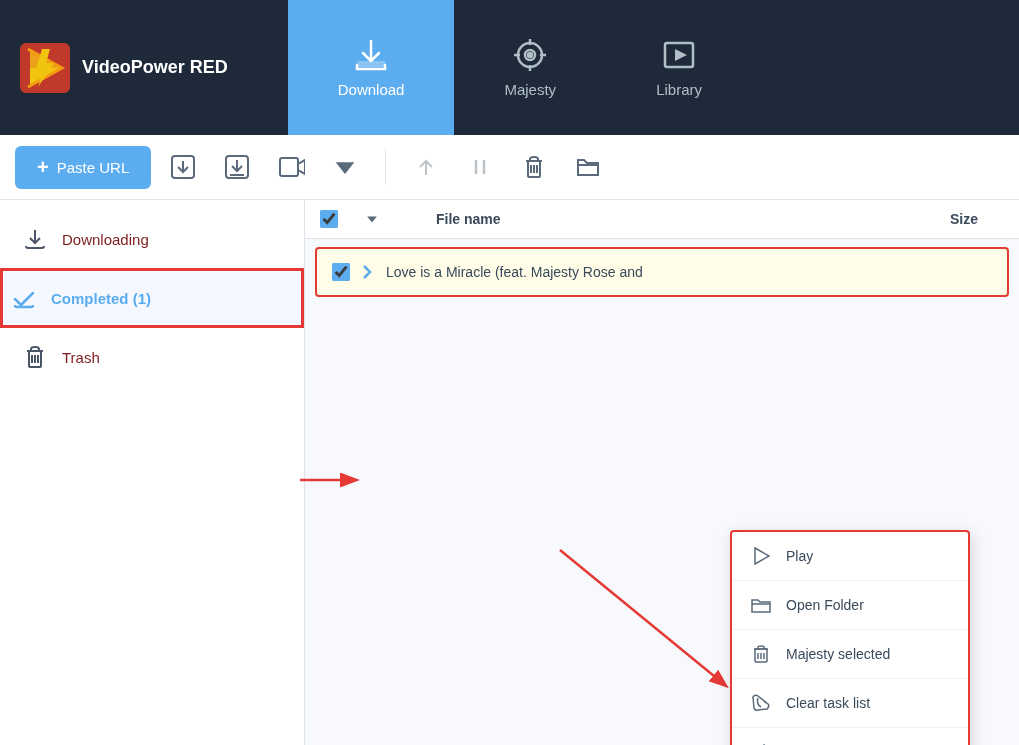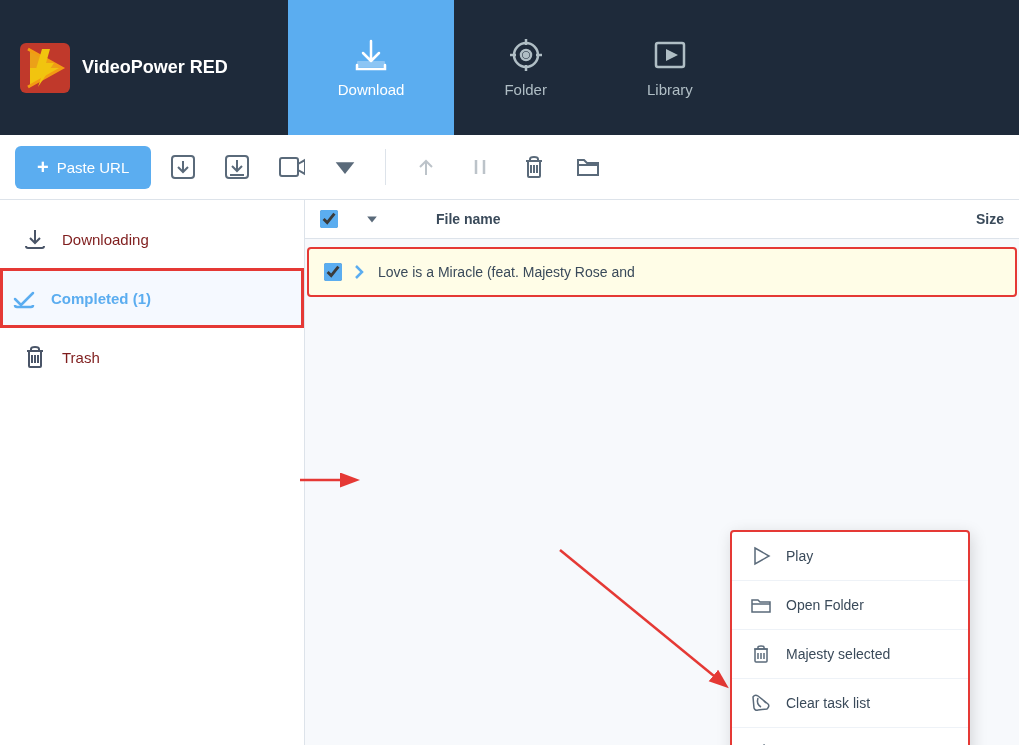--- a/index.html
+++ b/index.html
@@ -152,30 +152,30 @@
       height: 18px;
       accent-color: #5badf0;
       cursor: pointer;
     }
     .col-header {
       font-size: 14px;
       font-weight: 600;
       color: #3a4a5a;
     }
     .col-filename { flex: 1; margin-left: 30px; }
-    .col-size { width: 80px; text-align: right; }
+    .col-size { width: 80px; text-align: center; }
 
     
     .file-row {
       display: flex;
       align-items: center;
       background: #fffde7;
       border: 2px solid #e53935;
       border-radius: 4px;
-      margin: 8px 2px;
+      margin: 8px 10px;
       padding: 14px 15px;
       gap: 10px;
       cursor: pointer;
     }
     .file-row-checkbox {
       width: 18px;
       height: 18px;
       accent-color: #5badf0;
       cursor: pointer;
     }
@@ -246,21 +246,21 @@
     <div class="nav-tab">
       <svg viewBox="0 0 36 36" fill="none" stroke="currentColor" stroke-width="2.5">
         <circle cx="18" cy="18" r="12"></circle>
         <circle cx="18" cy="18" r="5"></circle>
         <line x1="18" y1="2" x2="18" y2="8"></line>
         <line x1="18" y1="28" x2="18" y2="34"></line>
         <line x1="2" y1="18" x2="8" y2="18"></line>
         <line x1="28" y1="18" x2="34" y2="18"></line>
         <circle cx="18" cy="18" r="2" fill="currentColor"></circle>
       </svg>
-      <span>Folder</span>
+      <span>Majesty</span>
     </div>
 
     <div class="nav-tab">
       <svg viewBox="0 0 36 36" fill="none" stroke="currentColor" stroke-width="2.5">
         <rect x="4" y="6" width="28" height="24" rx="2"></rect>
         <polygon points="14,12 14,24 26,18" fill="currentColor" stroke="none"></polygon>
       </svg>
       <span>Library</span>
     </div>
   </nav>

